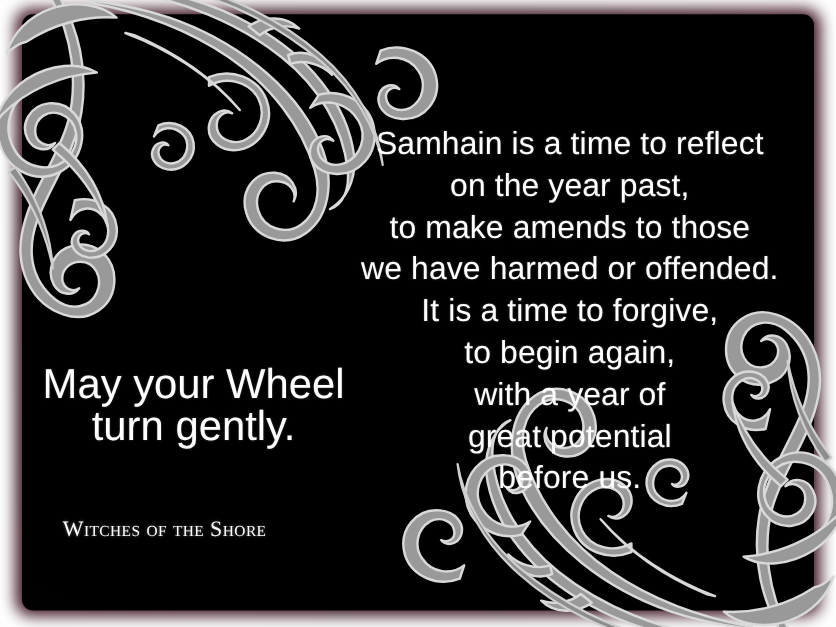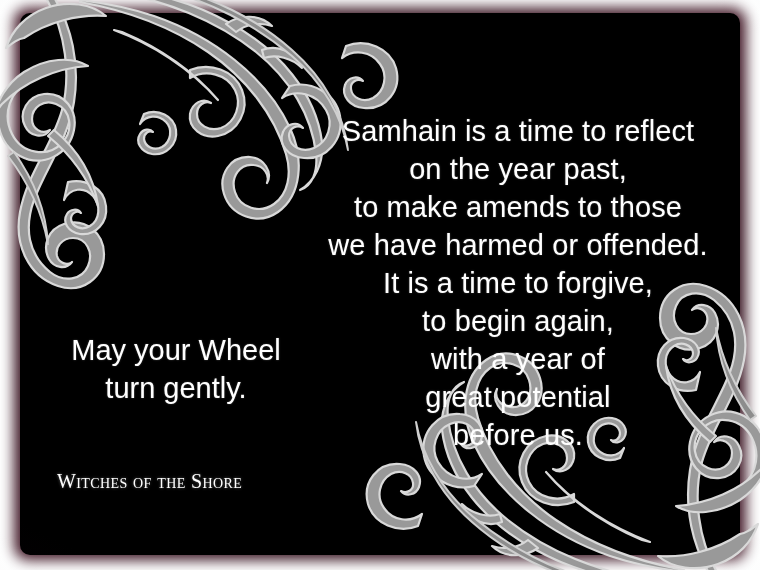--- a/index.html
+++ b/index.html
@@ -105,21 +105,21 @@
     text-shadow: 0 0 2px rgba(255,255,255,.28);
   }
 
   #quote-blessing {
     position: absolute;
     left: 36px;
     top: 331px;
     width: 280px;
     text-align: center;
     color: #ffffff;
-    font-size: 29px;
+    font-size: 38px;
     line-height: 38px;
     white-space: pre-line;
     text-shadow: 0 0 2px rgba(255,255,255,.28);
   }
 
   #signature {
     position: absolute;
     left: 57px;
     top: 464px;
     color: #ffffff;

